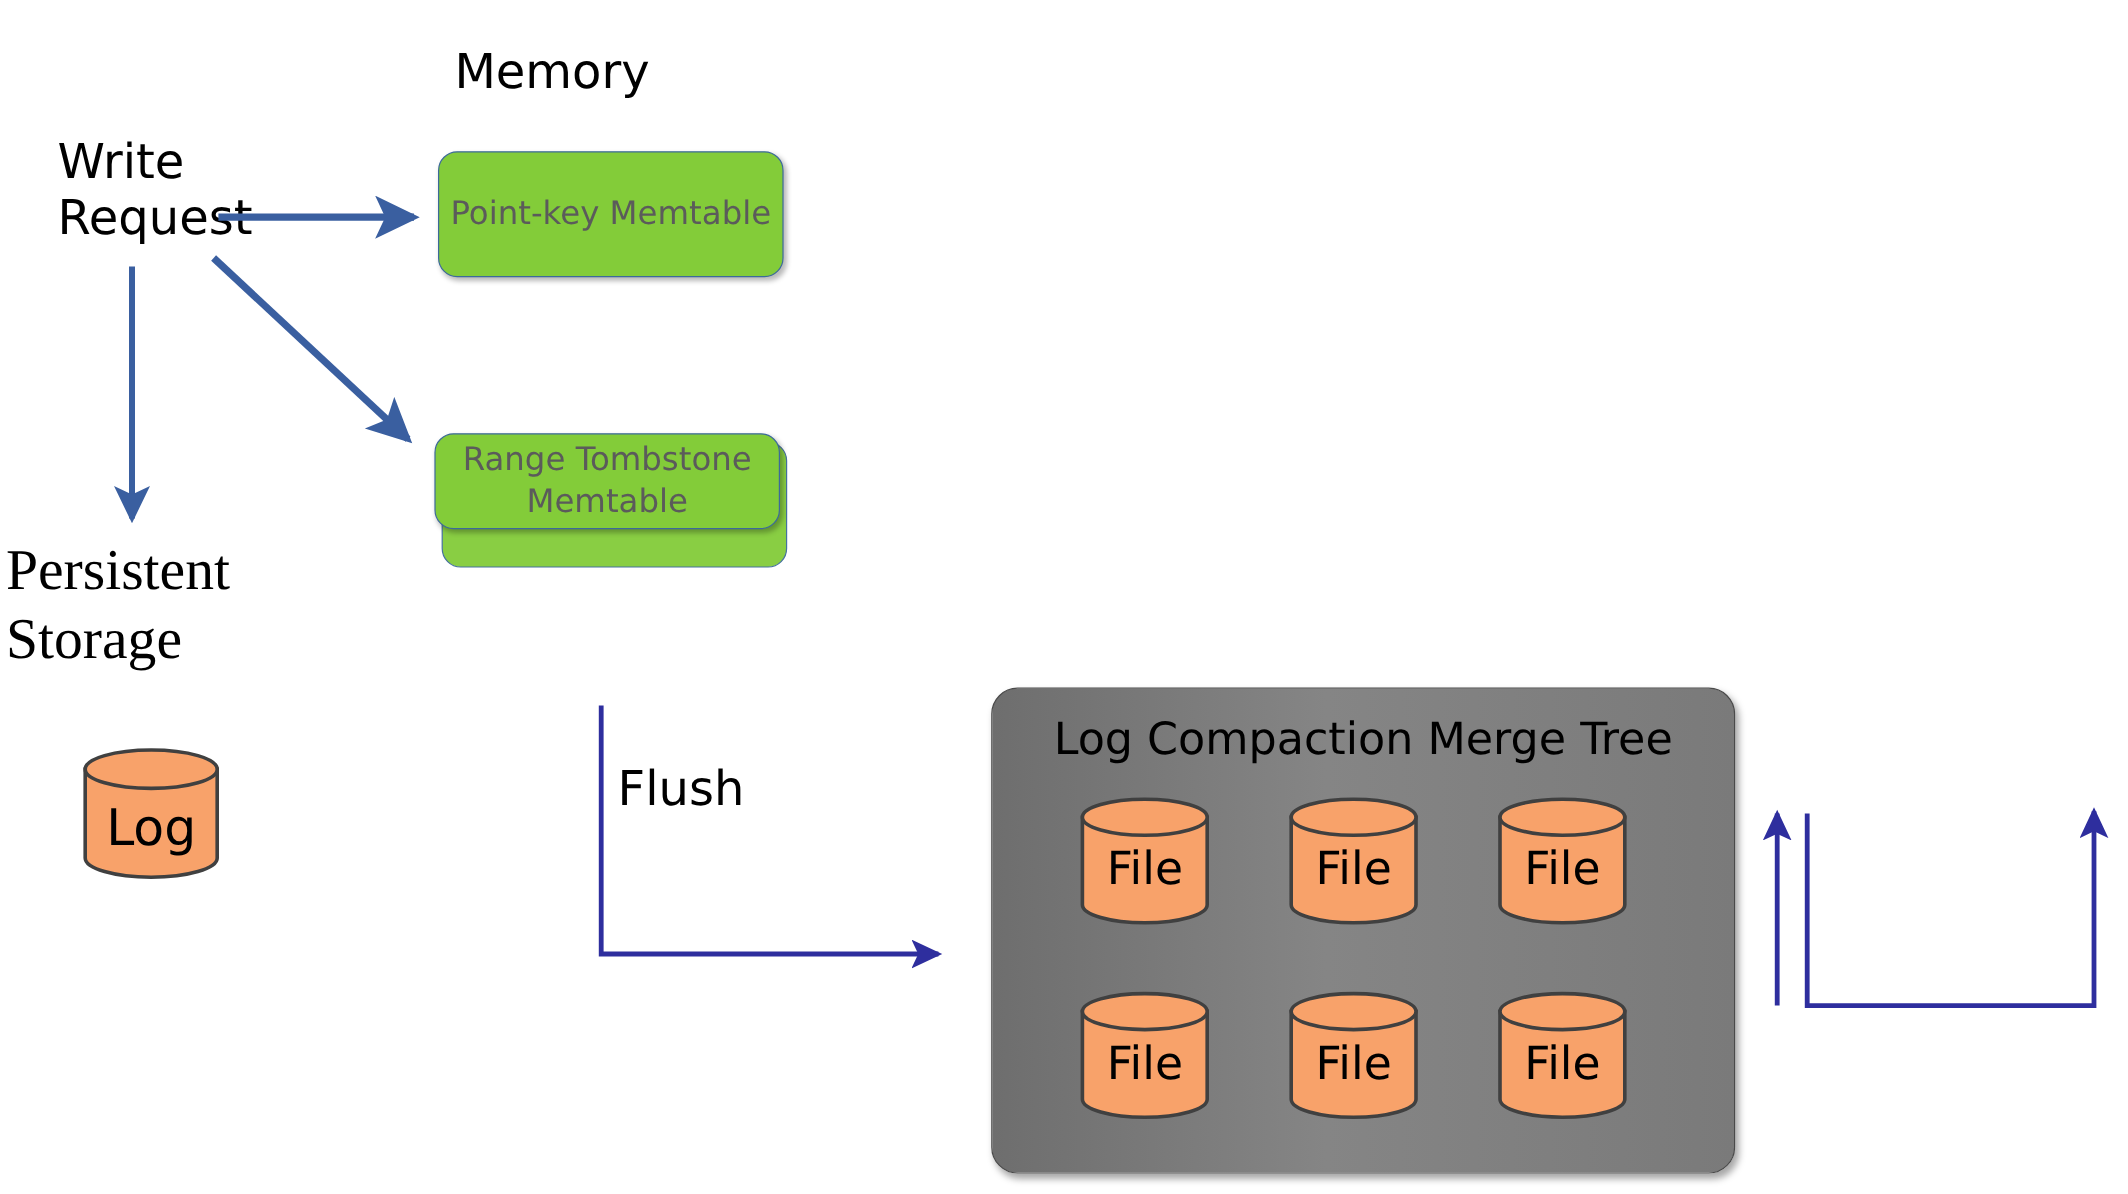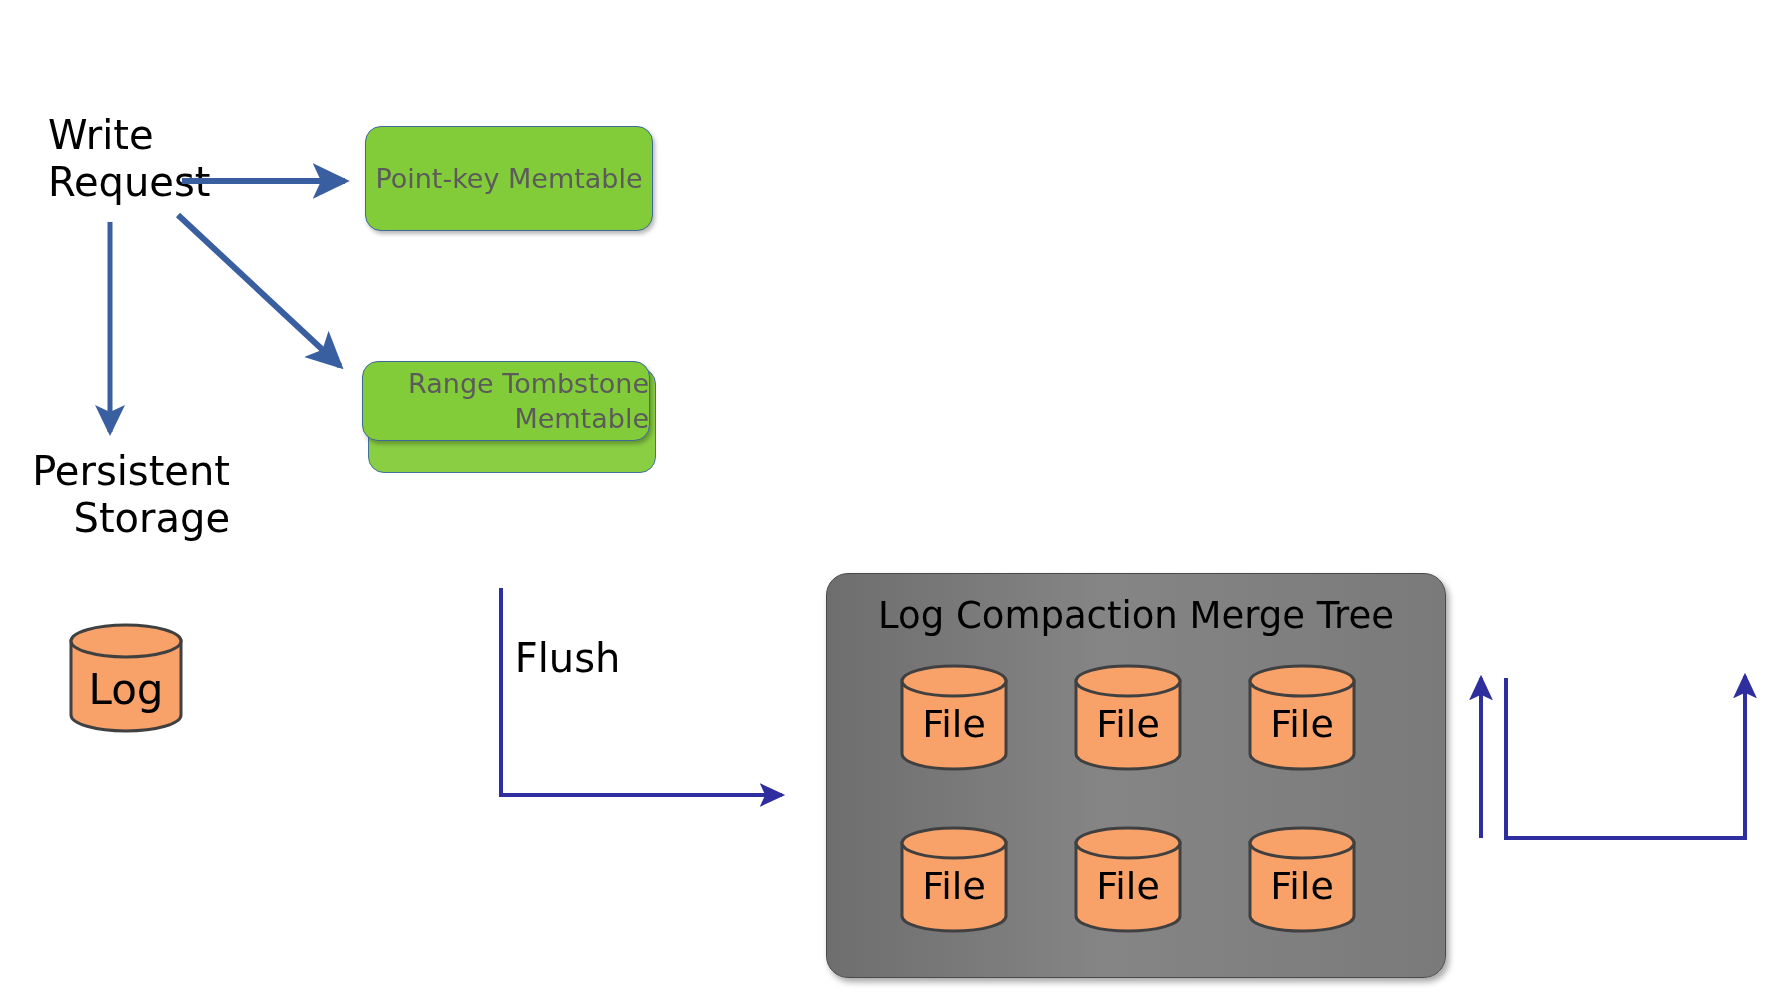--- a/index.html
+++ b/index.html
@@ -27,21 +27,21 @@
   
   .memtable {
     position: absolute;
     background: #83CC39;
     border: 1.5px solid #3C6A9A;
     border-radius: 16px;
     box-sizing: border-box;
     display: flex;
     align-items: center;
     justify-content: center;
-    text-align: right;
+    text-align: center;
     color: #5B5B5B;
     font-size: 27px;
     line-height: 1.30;
     box-shadow: 2px 3px 4px rgba(0,0,0,0.28);
   }
 
   
   #lsm-box {
     position: absolute;
     left: 826px;
@@ -89,25 +89,26 @@
     width: 1773px;
     height: 995px;
     pointer-events: none;
   }
 </style>
 </head>
 <body>
 
 <div id="canvas">
 
+  <div class="lbl" style="left:365px; top:37px; width:190px; font-size:40px;">Memory</div>
 
   <div class="lbl" style="left:0px; top:112px; width:195px; font-size:40px; text-align:left;padding-left:48px;">Write
 Request</div>
 
-  <div class="lbl" style="left:5px; top:448px; width:225px; font-size:40px; text-align:right;">Persistent
+  <div class="lbl" style="left:5px; top:448px; width:225px; font-size:48px; text-align:left;font-family:Liberation Serif, serif;">Persistent
 Storage</div>
 
   <div class="lbl" style="left:505px; top:635px; width:125px; font-size:40px;">Flush</div>
 
 
   <div class="memtable" style="left:365px; top:126px; width:288px; height:105px;">
     <span>Point-key
 Memtable</span>
   </div>
 

